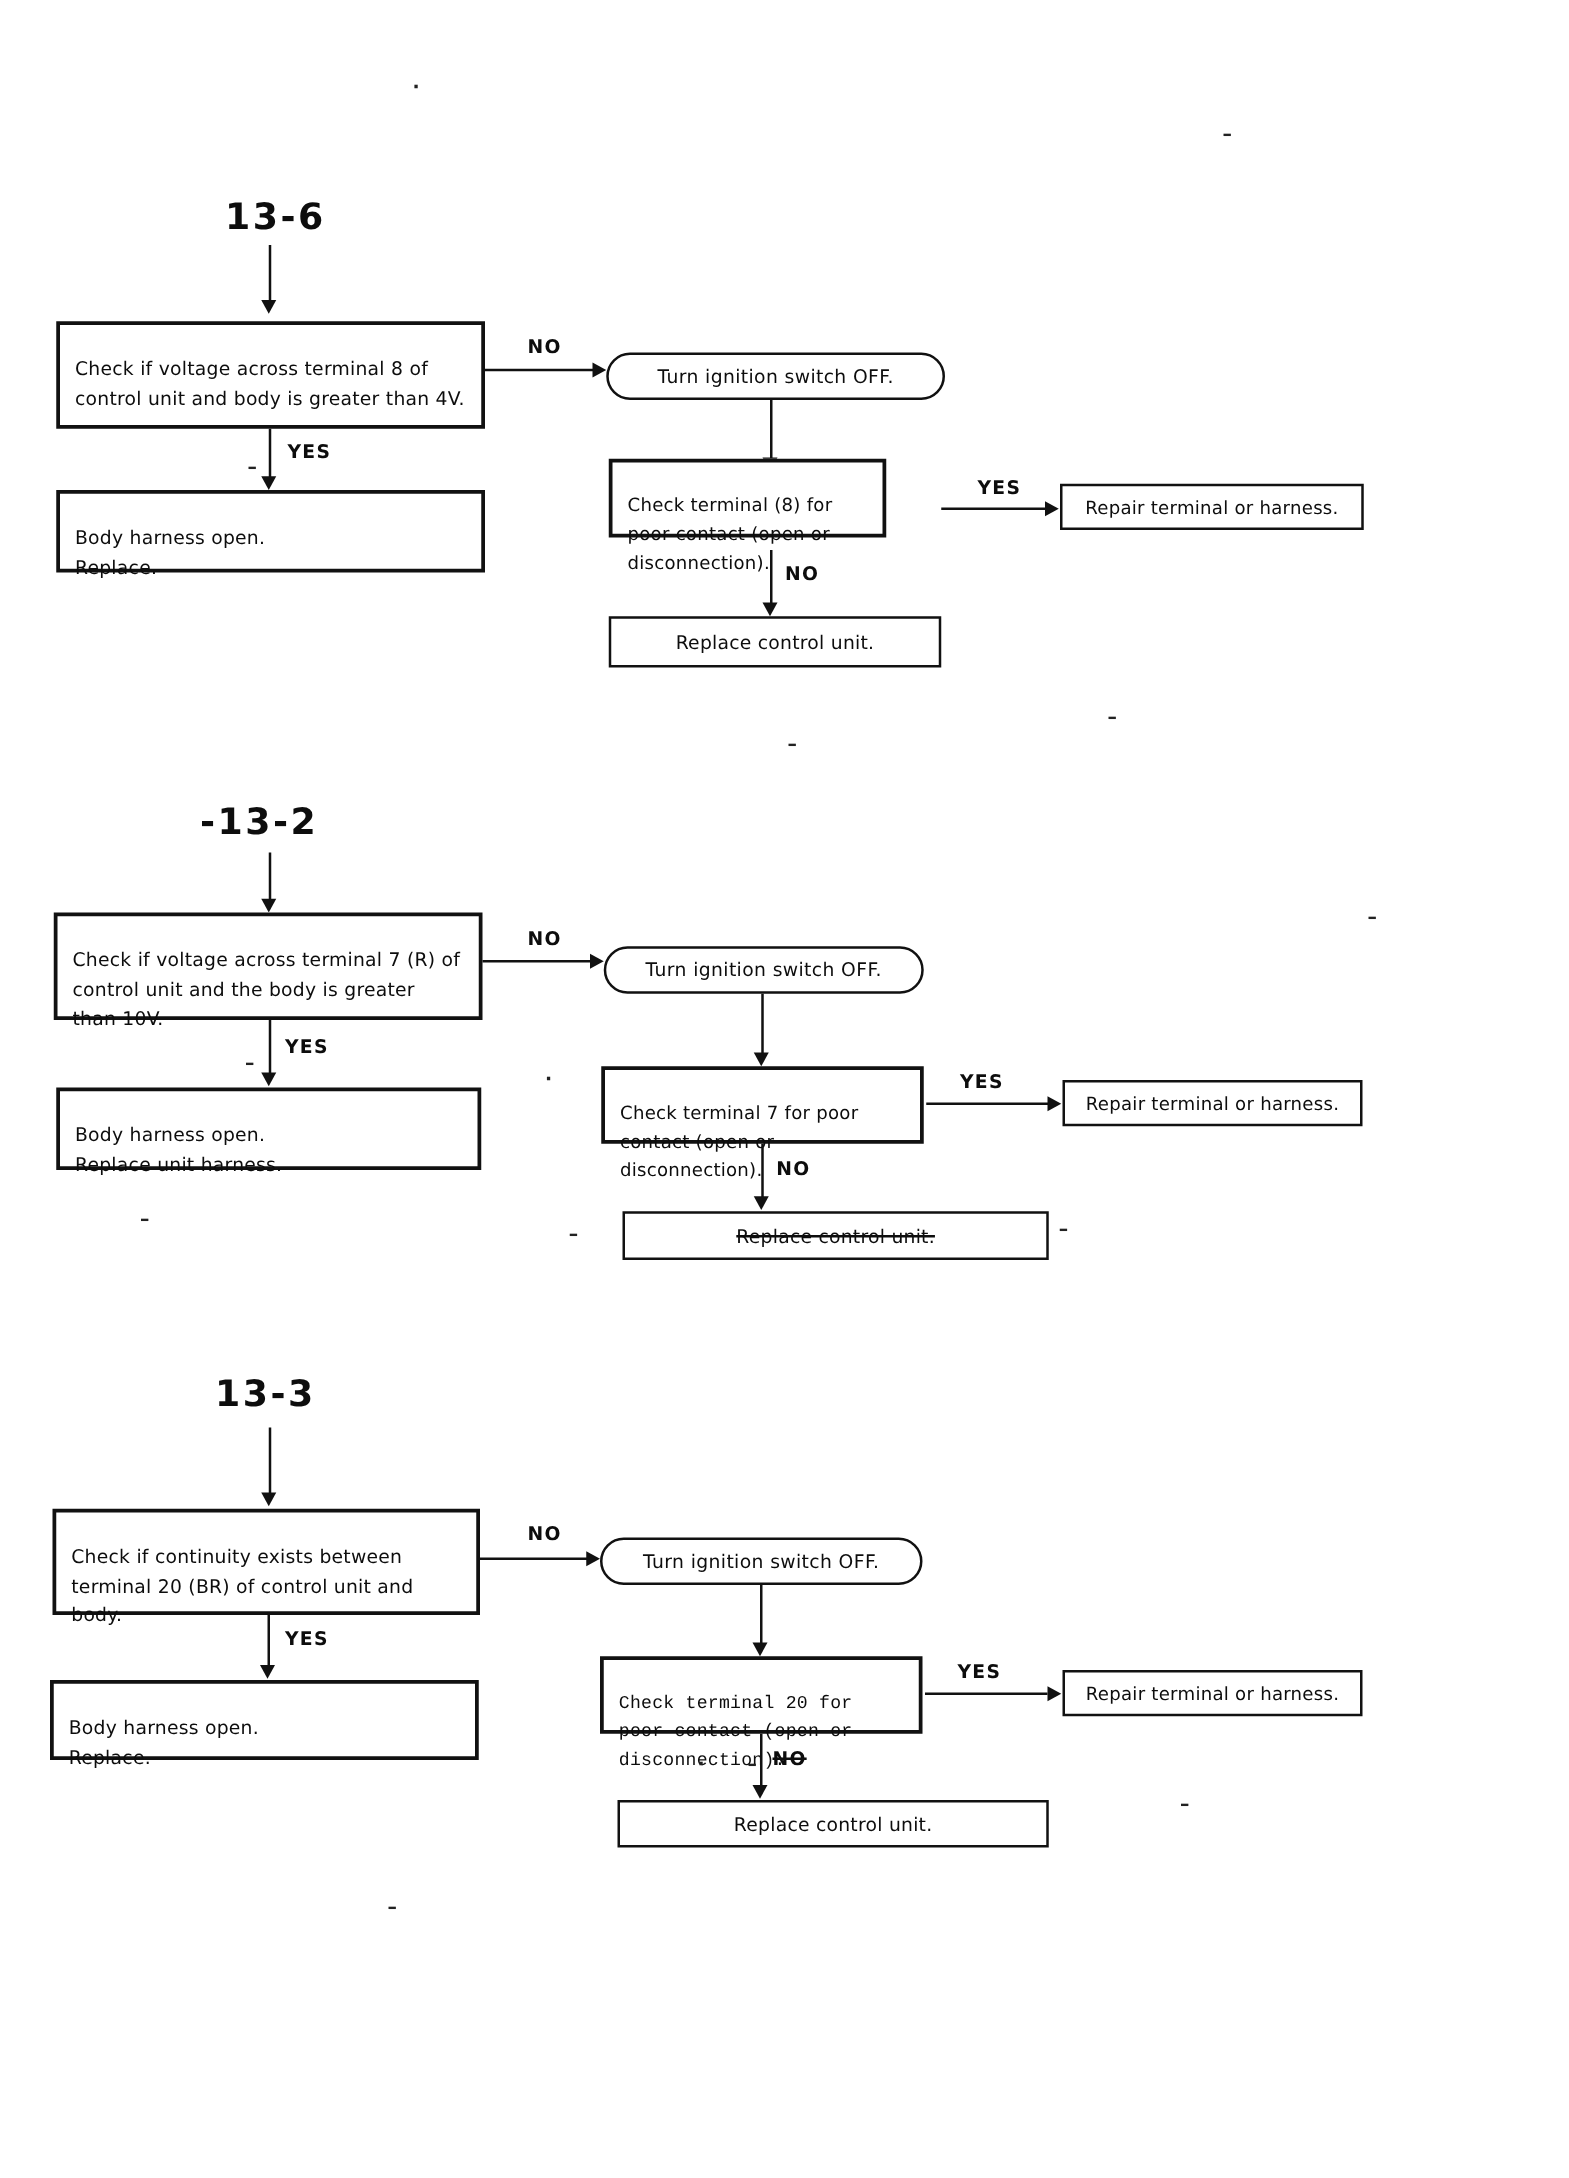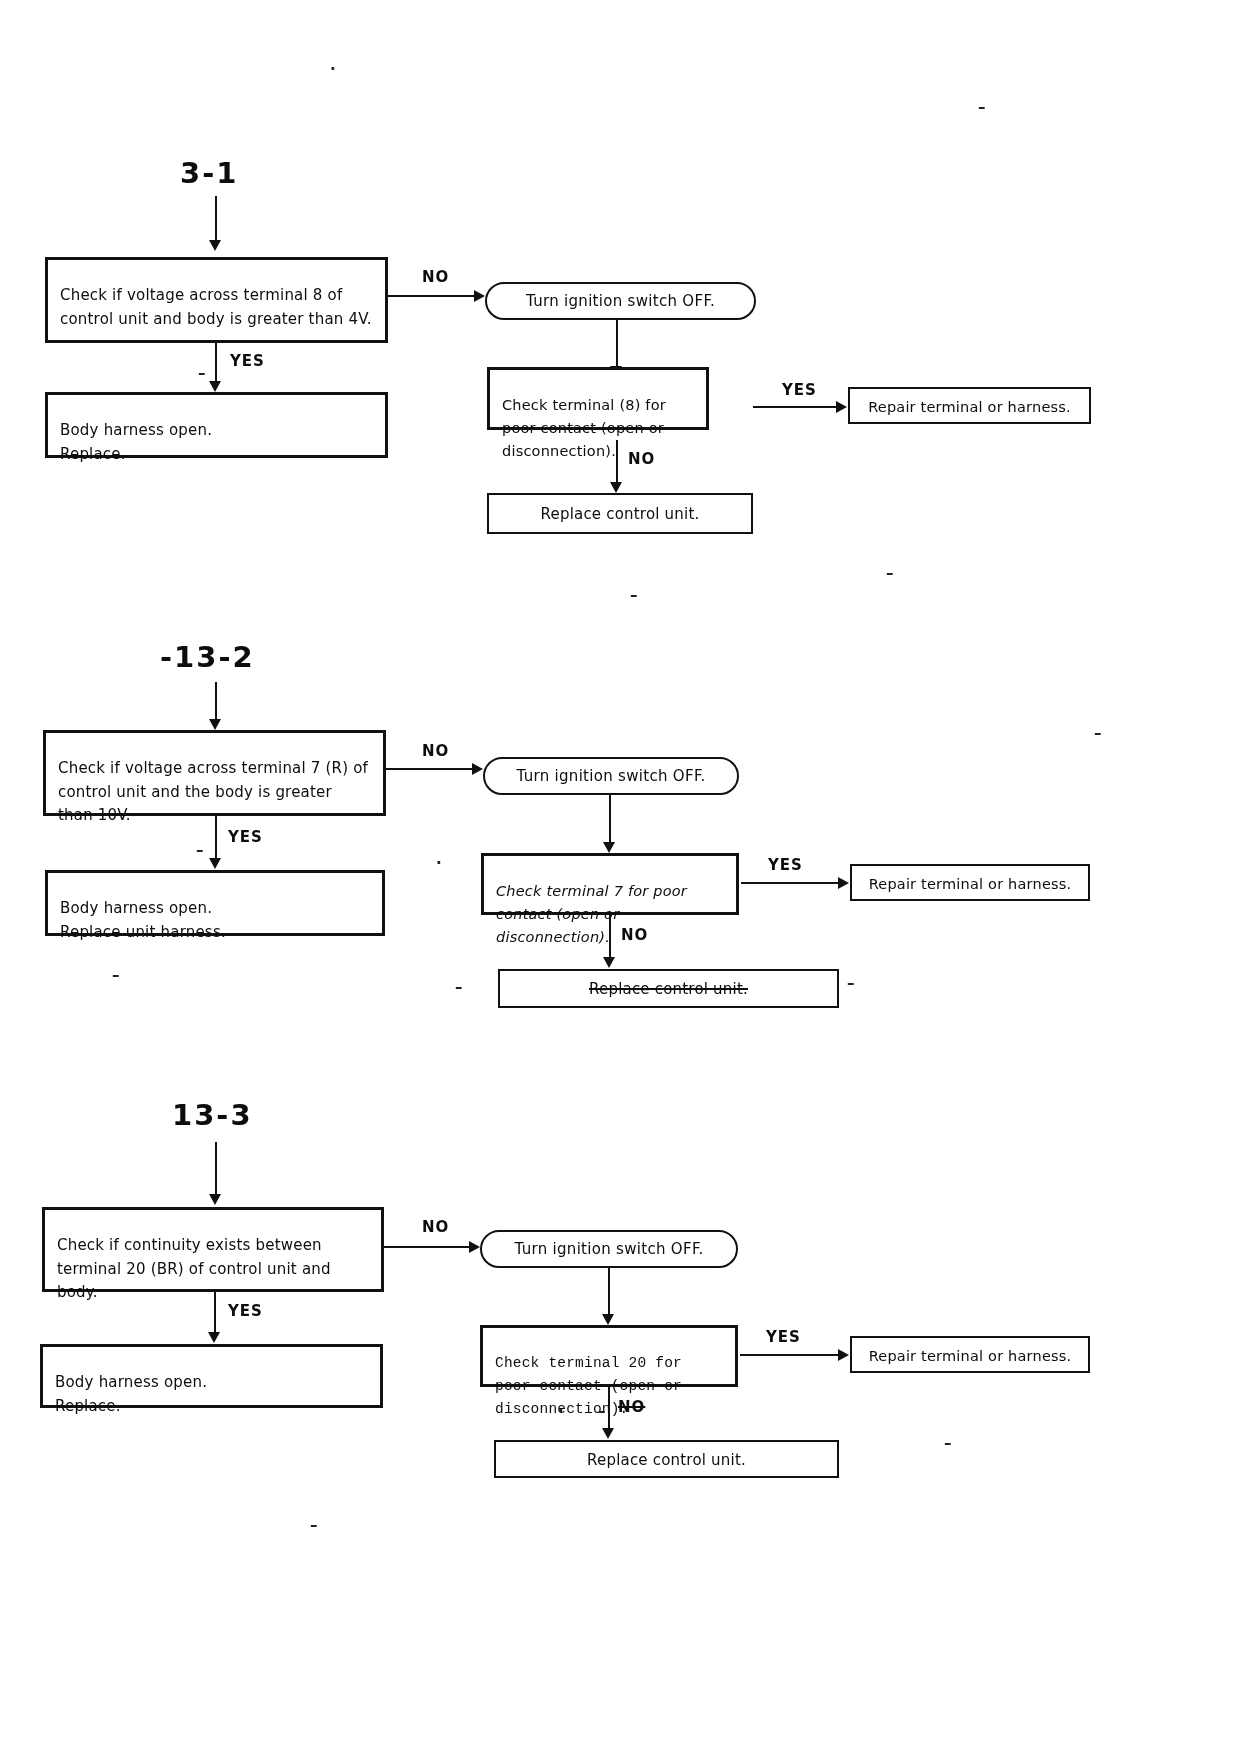--- a/index.html
+++ b/index.html
@@ -73,21 +73,21 @@
     color:#222;
     line-height:1;
   }
 </style>
 </head>
 <body>
 
 <div class="page">
 
   <div>
-    <div class="sec-title" style="left:180px;top:156px;">3-1</div>
+    <div class="sec-title" style="left:180px;top:156px;">13-6</div>
 
     <div class="vline" style="left:215px;top:196px;height:46px;"></div>
     <div class="arrow-down" style="left:209px;top:240px;"></div>
 
     <div class="box" style="left:45px;top:257px;width:343px;height:86px;">Check if voltage across terminal 8 of control unit and body is greater than 4V.</div>
 
     <div class="lbl" style="left:422px;top:268px;">NO</div>
     <div class="hline" style="left:388px;top:295px;width:88px;"></div>
     <div class="arrow-right" style="left:474px;top:290px;"></div>
     <div class="pill" style="left:485px;top:282px;width:271px;height:38px;">Turn ignition switch OFF.</div>
@@ -133,21 +133,21 @@
     <div class="lbl" style="left:228px;top:828px;">YES</div>
     <div class="artifact" style="left:196px;top:843px;">–</div>
     <div class="arrow-down" style="left:209px;top:858px;"></div>
     <div class="box" style="left:45px;top:870px;width:340px;height:66px;">
       <span>Body harness open.</span>
       <span class="line2">Replace unit harness.</span>
     </div>
 
     <div class="vline" style="left:609px;top:795px;height:48px;"></div>
     <div class="arrow-down" style="left:603px;top:842px;"></div>
-    <div class="box" style="left:481px;top:853px;width:258px;height:62px;font-size:14.5px;font-style:italic;">Check terminal 7 for poor contact (open or disconnection).</div>
+    <div class="box" style="left:481px;top:853px;width:258px;height:62px;font-size:14.5px;">Check terminal 7 for poor contact (open or disconnection).</div>
     <div class="artifact" style="left:436px;top:856px;">·</div>
 
     <div class="lbl" style="left:768px;top:856px;">YES</div>
     <div class="hline" style="left:741px;top:882px;width:98px;"></div>
     <div class="arrow-right" style="left:838px;top:877px;"></div>
     <div class="box thin" style="left:850px;top:864px;width:240px;height:37px;font-size:14.5px;padding:7px 13px;">Repair terminal or harness.</div>
 
     <div class="vline" style="left:609px;top:915px;height:43px;"></div>
     <div class="lbl" style="left:621px;top:926px;">NO</div>
     <div class="arrow-down" style="left:603px;top:957px;"></div>

